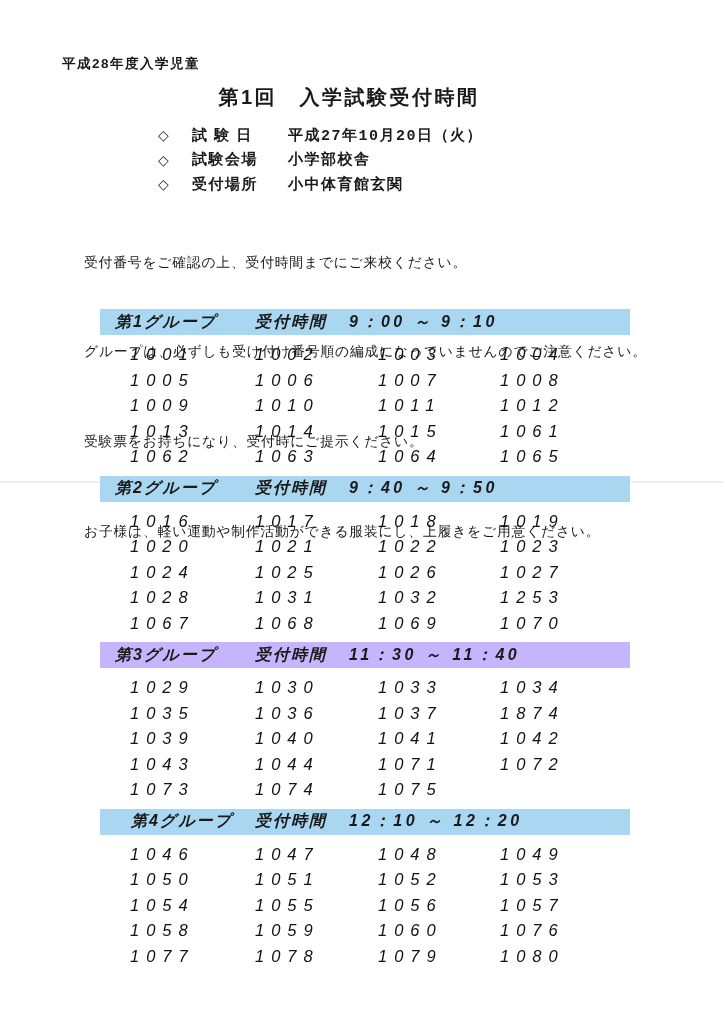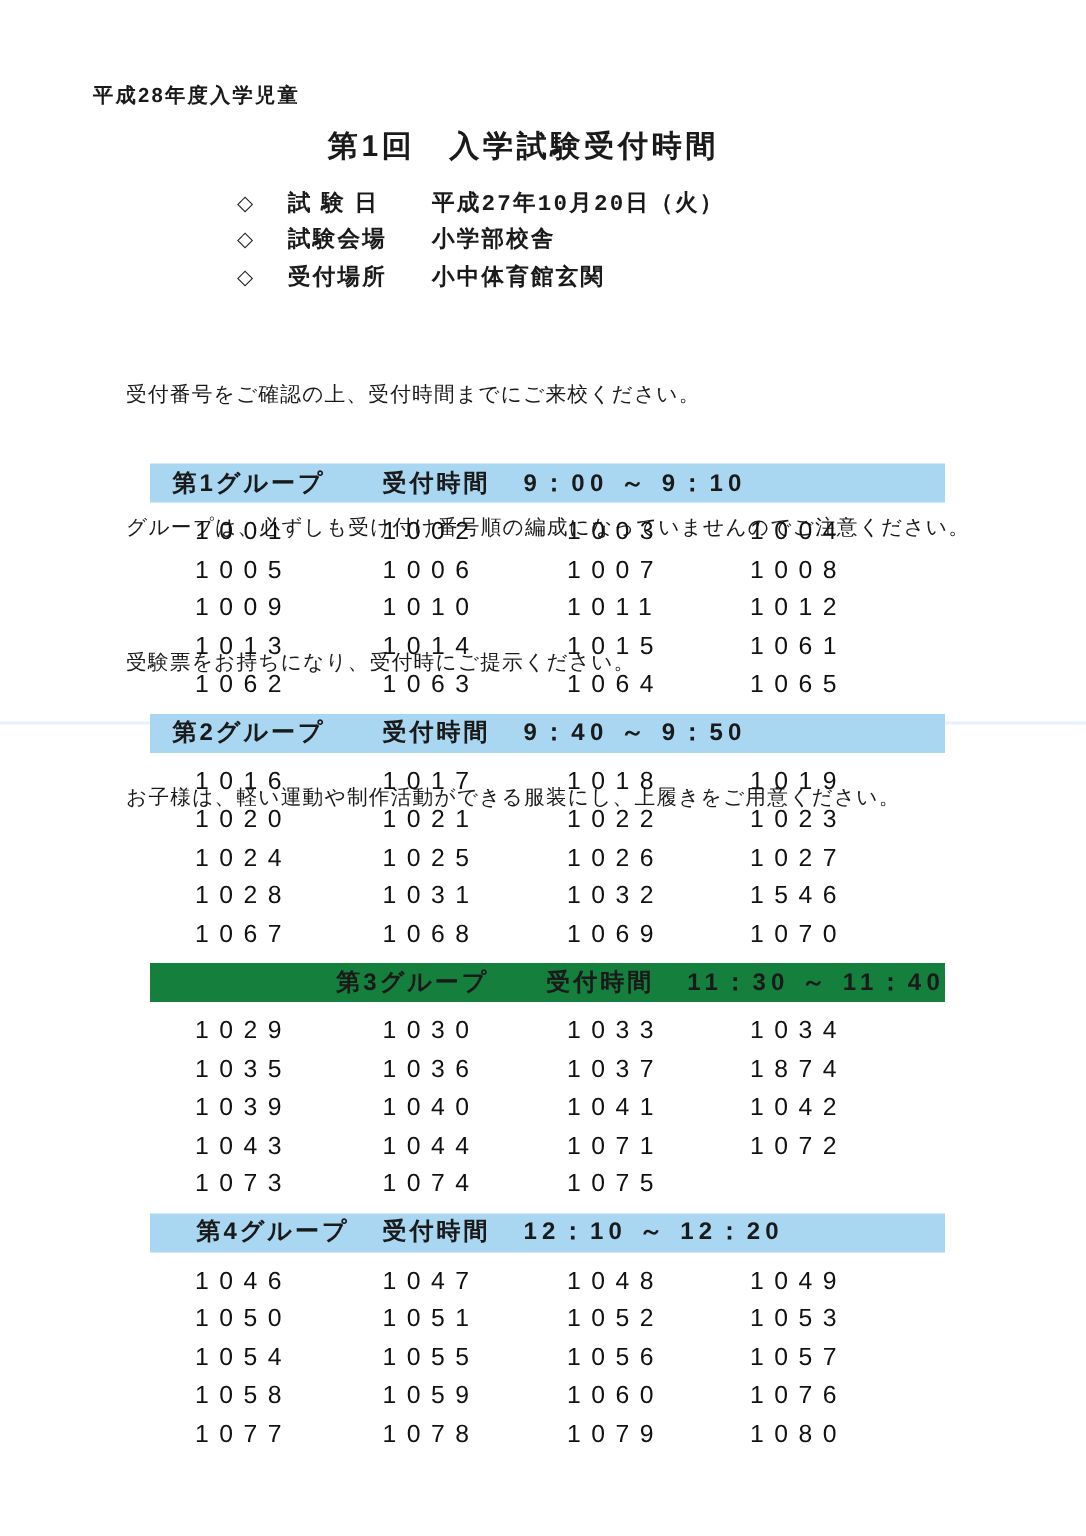--- a/index.html
+++ b/index.html
@@ -21,21 +21,21 @@
   .detail-row { display:flex; align-items:center; height:24.6px; font-size:15px; font-weight:bold; }
   .diamond { width:34px; font-size:14px; font-weight:normal; }
   .dlabel { width:96px; letter-spacing:1.5px; white-space:pre; }
   .dvalue { letter-spacing:1.5px; white-space:pre;font-family:Liberation Mono, monospace; }
   .notes {
     position:absolute; left:84px; top:207px;
     font-size:13.8px; line-height:22.4px; letter-spacing:0.8px; white-space:pre;
   }
   .scan-line { position:absolute; left:0; top:481px; width:724px; height:2px; background:#e6f2fb; }
   .groups { position:absolute; left:100px; top:309px; width:530px; }
-  .group { margin-bottom:6px; }
+  .group { margin-bottom:6px;font-style:italic; }
   .bar {
     height:26px; display:flex; align-items:center;
     font-weight:bold; font-size:16px; background:#a9d6f0;
   }
   .gname  { margin-left:15px; letter-spacing:2px; width:118px; white-space:pre; }
   .glabel { margin-left:22px; letter-spacing:2px; white-space:pre; }
   .gtime  { margin-left:22px; letter-spacing:3.5px; white-space:pre; }
   .grid {
     margin-top:7px; margin-left:30px;
     display:grid; grid-template-columns:125px 123px 122px 120px;
@@ -127,30 +127,30 @@
           <div class="num">1021</div>
           <div class="num">1022</div>
           <div class="num">1023</div>
           <div class="num">1024</div>
           <div class="num">1025</div>
           <div class="num">1026</div>
           <div class="num">1027</div>
           <div class="num">1028</div>
           <div class="num">1031</div>
           <div class="num">1032</div>
-          <div class="num">1546</div>
+          <div class="num">1253</div>
           <div class="num">1067</div>
           <div class="num">1068</div>
           <div class="num">1069</div>
           <div class="num">1070</div>
         </div>
   </section>
 
   <section class="group">
-    <div class="bar" style="background: #15803d; justify-content: flex-end;">
+    <div class="bar" style="background: #c4b5fd;">
       <span class="gname">第3グループ</span>
       <span class="glabel">受付時間</span>
       <span class="gtime">11：30 ～ 11：40</span>
     </div>
     <div class="grid">
           <div class="num">1029</div>
           <div class="num">1030</div>
           <div class="num">1033</div>
           <div class="num">1034</div>
           <div class="num">1035</div>

